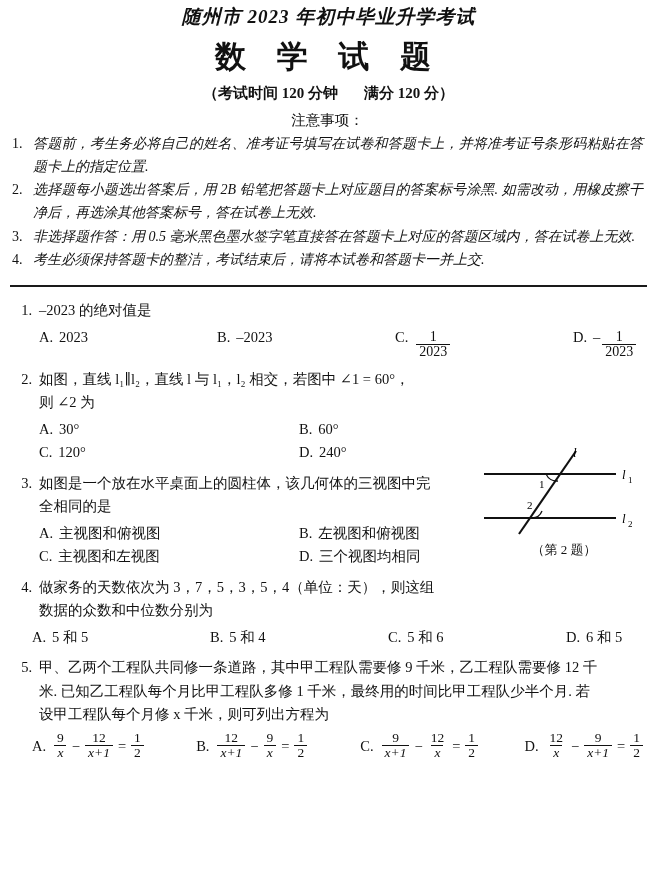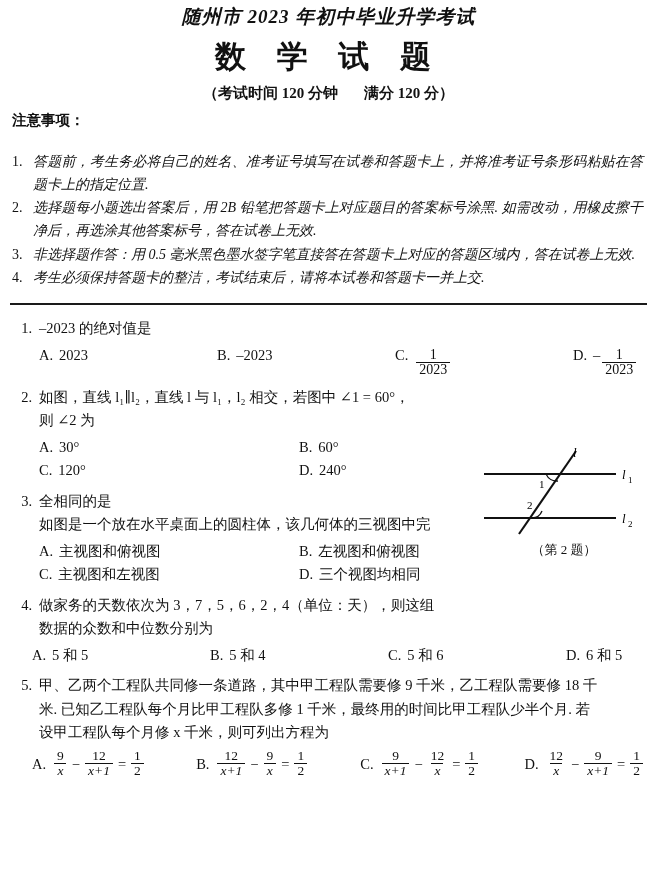--- a/index.html
+++ b/index.html
@@ -49,22 +49,23 @@
   }
   .doc-examinfo .gap { display: inline-block; width: 26px; }
 
   
   .notice {
     margin: 8px 0 0 0;
     padding: 0 14px 0 12px;
   }
   .notice-title {
     font-size: 14.5px;
-    font-weight: bold;
-    margin-bottom: 21px;
+    font-weight: normal;
+    margin-bottom: 3px;
+    text-align: center;
   }
   .notice-item {
     display: flex;
     font-size: 14px;
     line-height: 1.62;
     margin-bottom: 1px;
     text-align: justify;
   }
   .notice-num {
     width: 21px;
@@ -277,22 +278,22 @@
       <text x="63" y="40" font-family="'Liberation Serif',serif" font-size="11">1</text>
       <text x="51" y="61" font-family="'Liberation Serif',serif" font-size="11">2</text>
     </svg>
     <div class="fig-cap">（第 2 题）</div>
   </div>
 
   <div class="q">
     <div class="q-head">
       <span class="q-num">3.</span>
       <div class="q-body" style="max-width:480px;">
+        <div class="q-stem">如图是一个放在水平桌面上的圆柱体，该几何体的三视图中完</div>
         <div class="q-stem">全相同的是</div>
-        <div class="q-stem">如图是一个放在水平桌面上的圆柱体，该几何体的三视图中完</div>
         <div class="opts grid2">
           <div class="opt-row">
             <span class="opt">
               <span class="opt-label">A.</span>
               <span class="opt-text">主视图和俯视图</span>
             </span>
             <span class="opt">
               <span class="opt-label">B.</span>
               <span class="opt-text">左视图和俯视图</span>
             </span>
@@ -310,21 +311,21 @@
         </div>
       </div>
     </div>
   </div>
 
 
   <div class="q">
     <div class="q-head">
       <span class="q-num">4.</span>
       <div class="q-body" style="max-width:470px;">
-        <div class="q-stem">做家务的天数依次为 3，7，5，6，2，4（单位：天），则这组</div>
+        <div class="q-stem">做家务的天数依次为 3，7，5，3，5，4（单位：天），则这组</div>
         <div class="q-stem">数据的众数和中位数分别为</div>
       </div>
     </div>
     <div class="opts grid4" style="padding-left:24px;">
       <div class="opt-row">
         <span class="opt">
           <span class="opt-label">A.</span>
           <span class="opt-text">5 和 5</span>
         </span>
         <span class="opt">
@@ -340,21 +341,21 @@
           <span class="opt-text">6 和 5</span>
         </span>
       </div>
     </div>
   </div>
 
   <div class="q">
     <div class="q-head">
       <span class="q-num">5.</span>
       <div class="q-body">
-        <div class="q-stem">甲、乙两个工程队共同修一条道路，其中甲工程队需要修 9 千米，乙工程队需要修 18 千</div>
+        <div class="q-stem">甲、乙两个工程队共同修一条道路，其中甲工程队需要修 9 千米，乙工程队需要修 12 千</div>
         <div class="q-stem">米. 已知乙工程队每个月比甲工程队多修 1 千米，最终用的时间比甲工程队少半个月. 若</div>
         <div class="q-stem">设甲工程队每个月修 x 千米，则可列出方程为</div>
       </div>
     </div>
     <div class="opts grid4eq" style="padding-left:24px;margin-top:5px;">
       <span class="opt">
         <span class="opt-label">A.</span>
         <span class="eq">
           <span class="frac small">
             <span class="num">9</span>

